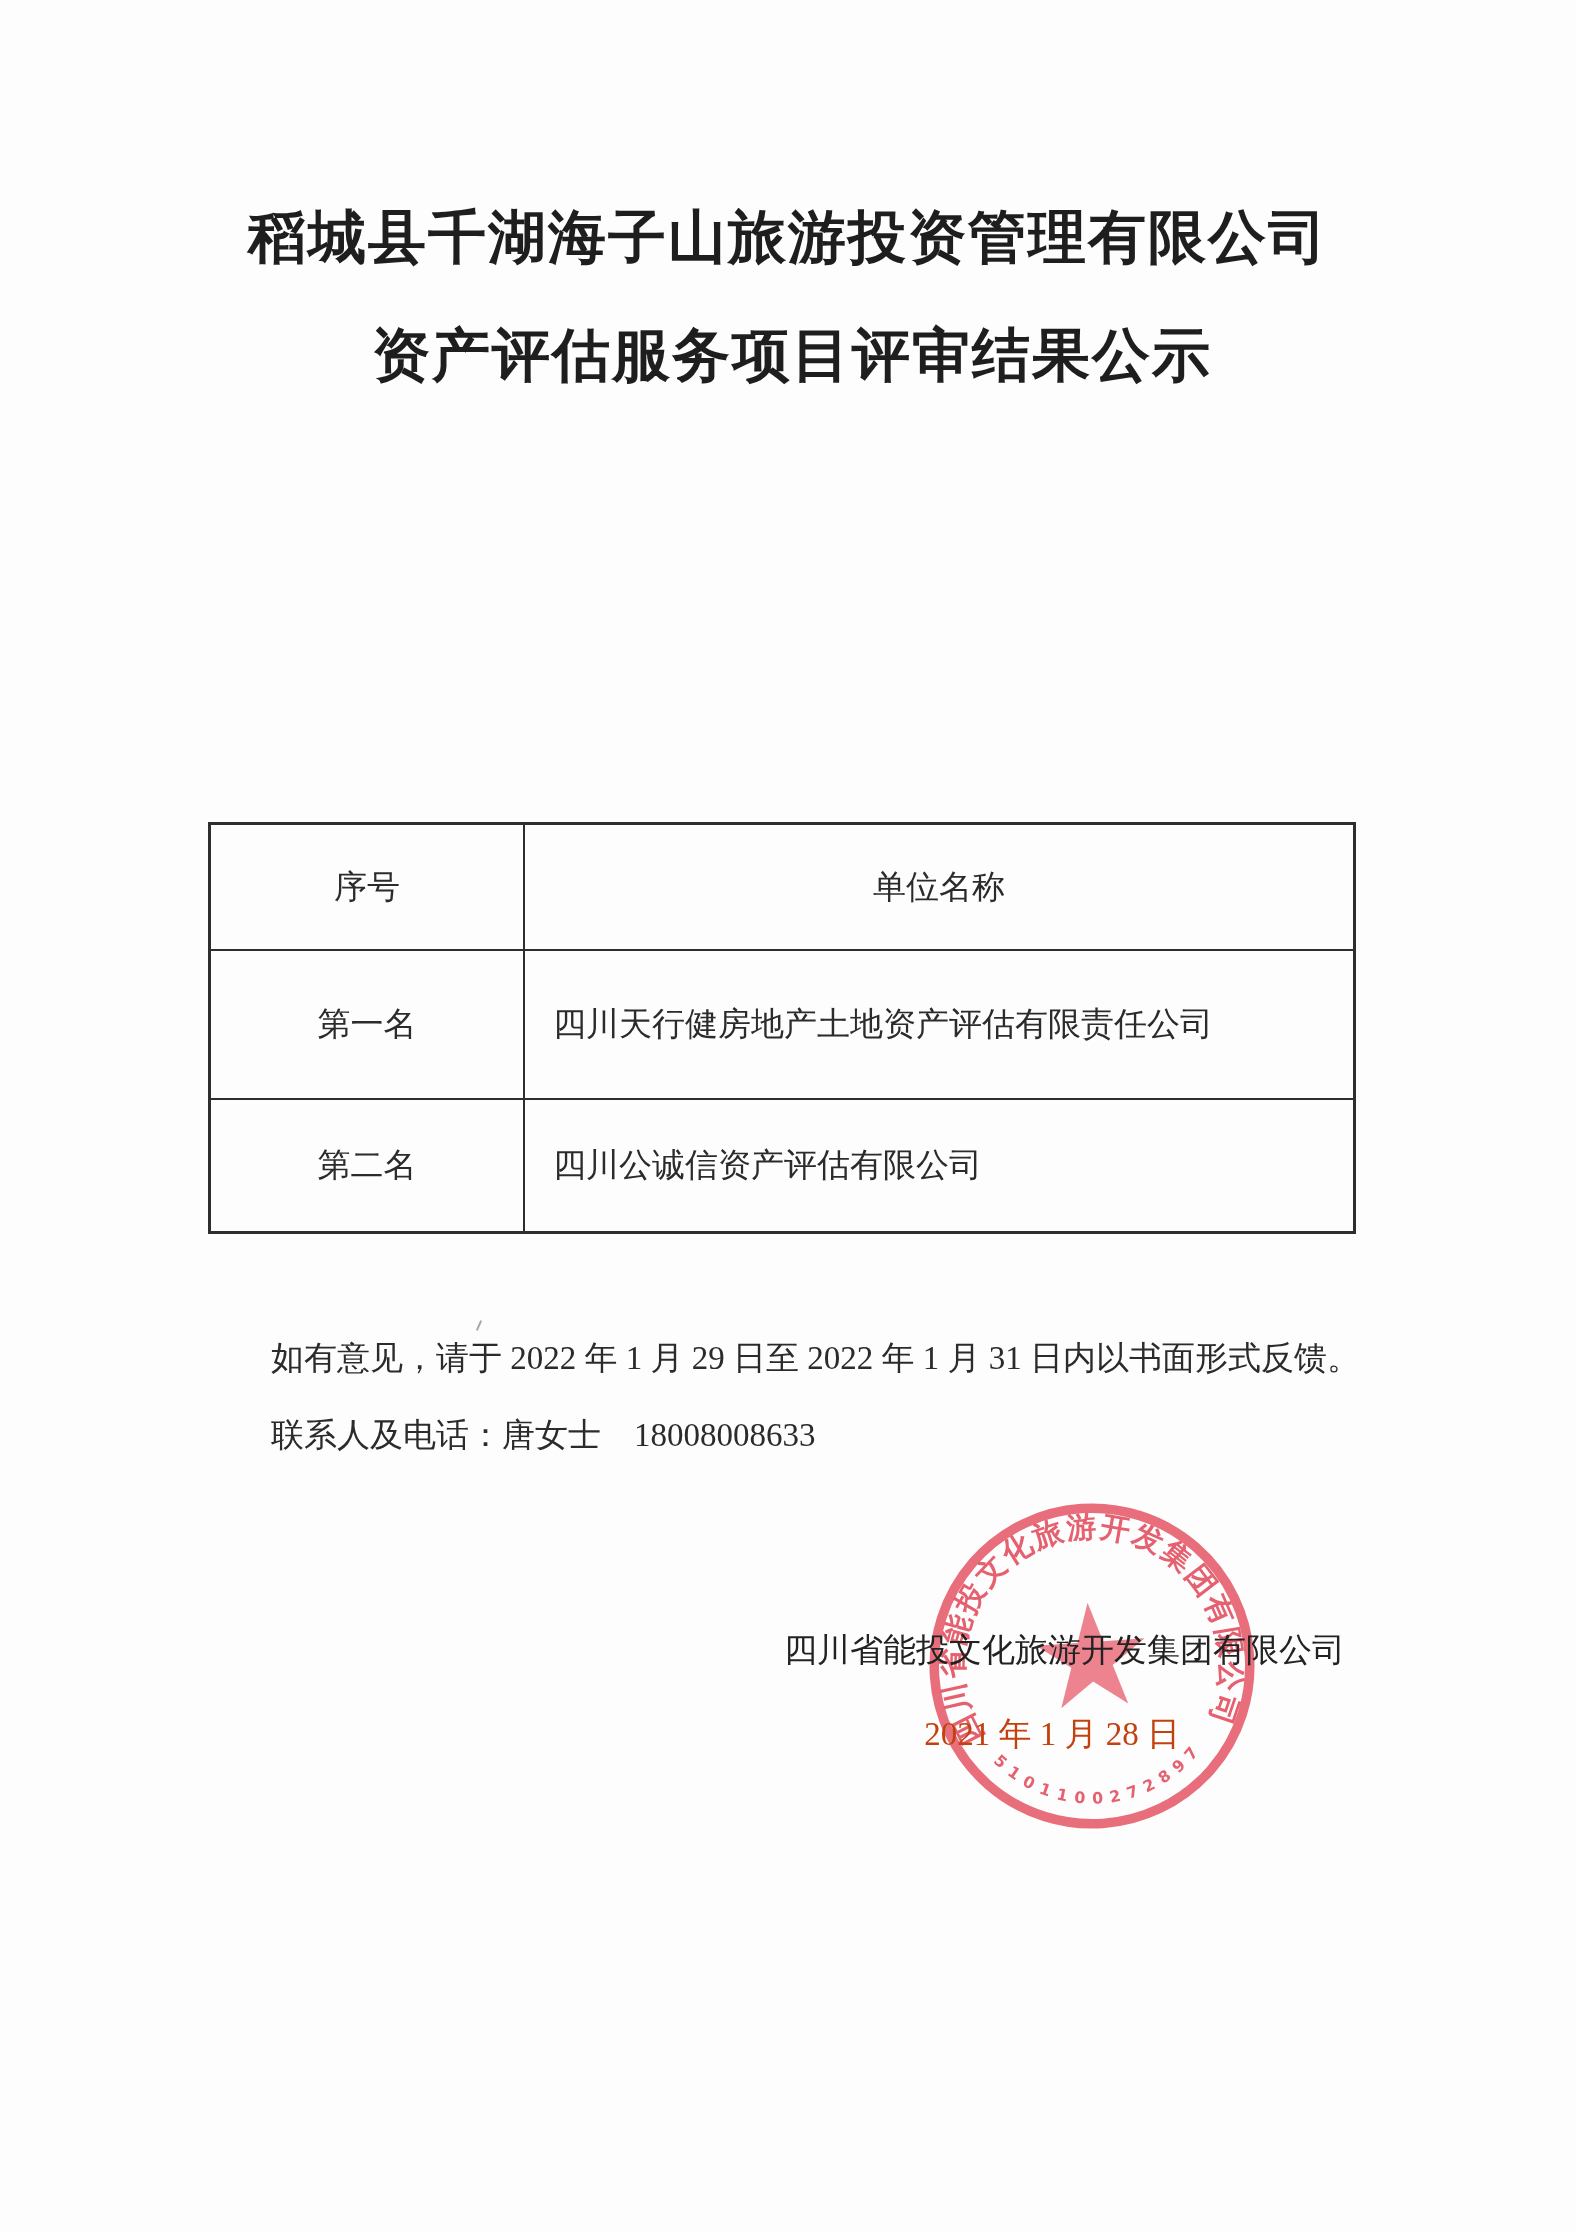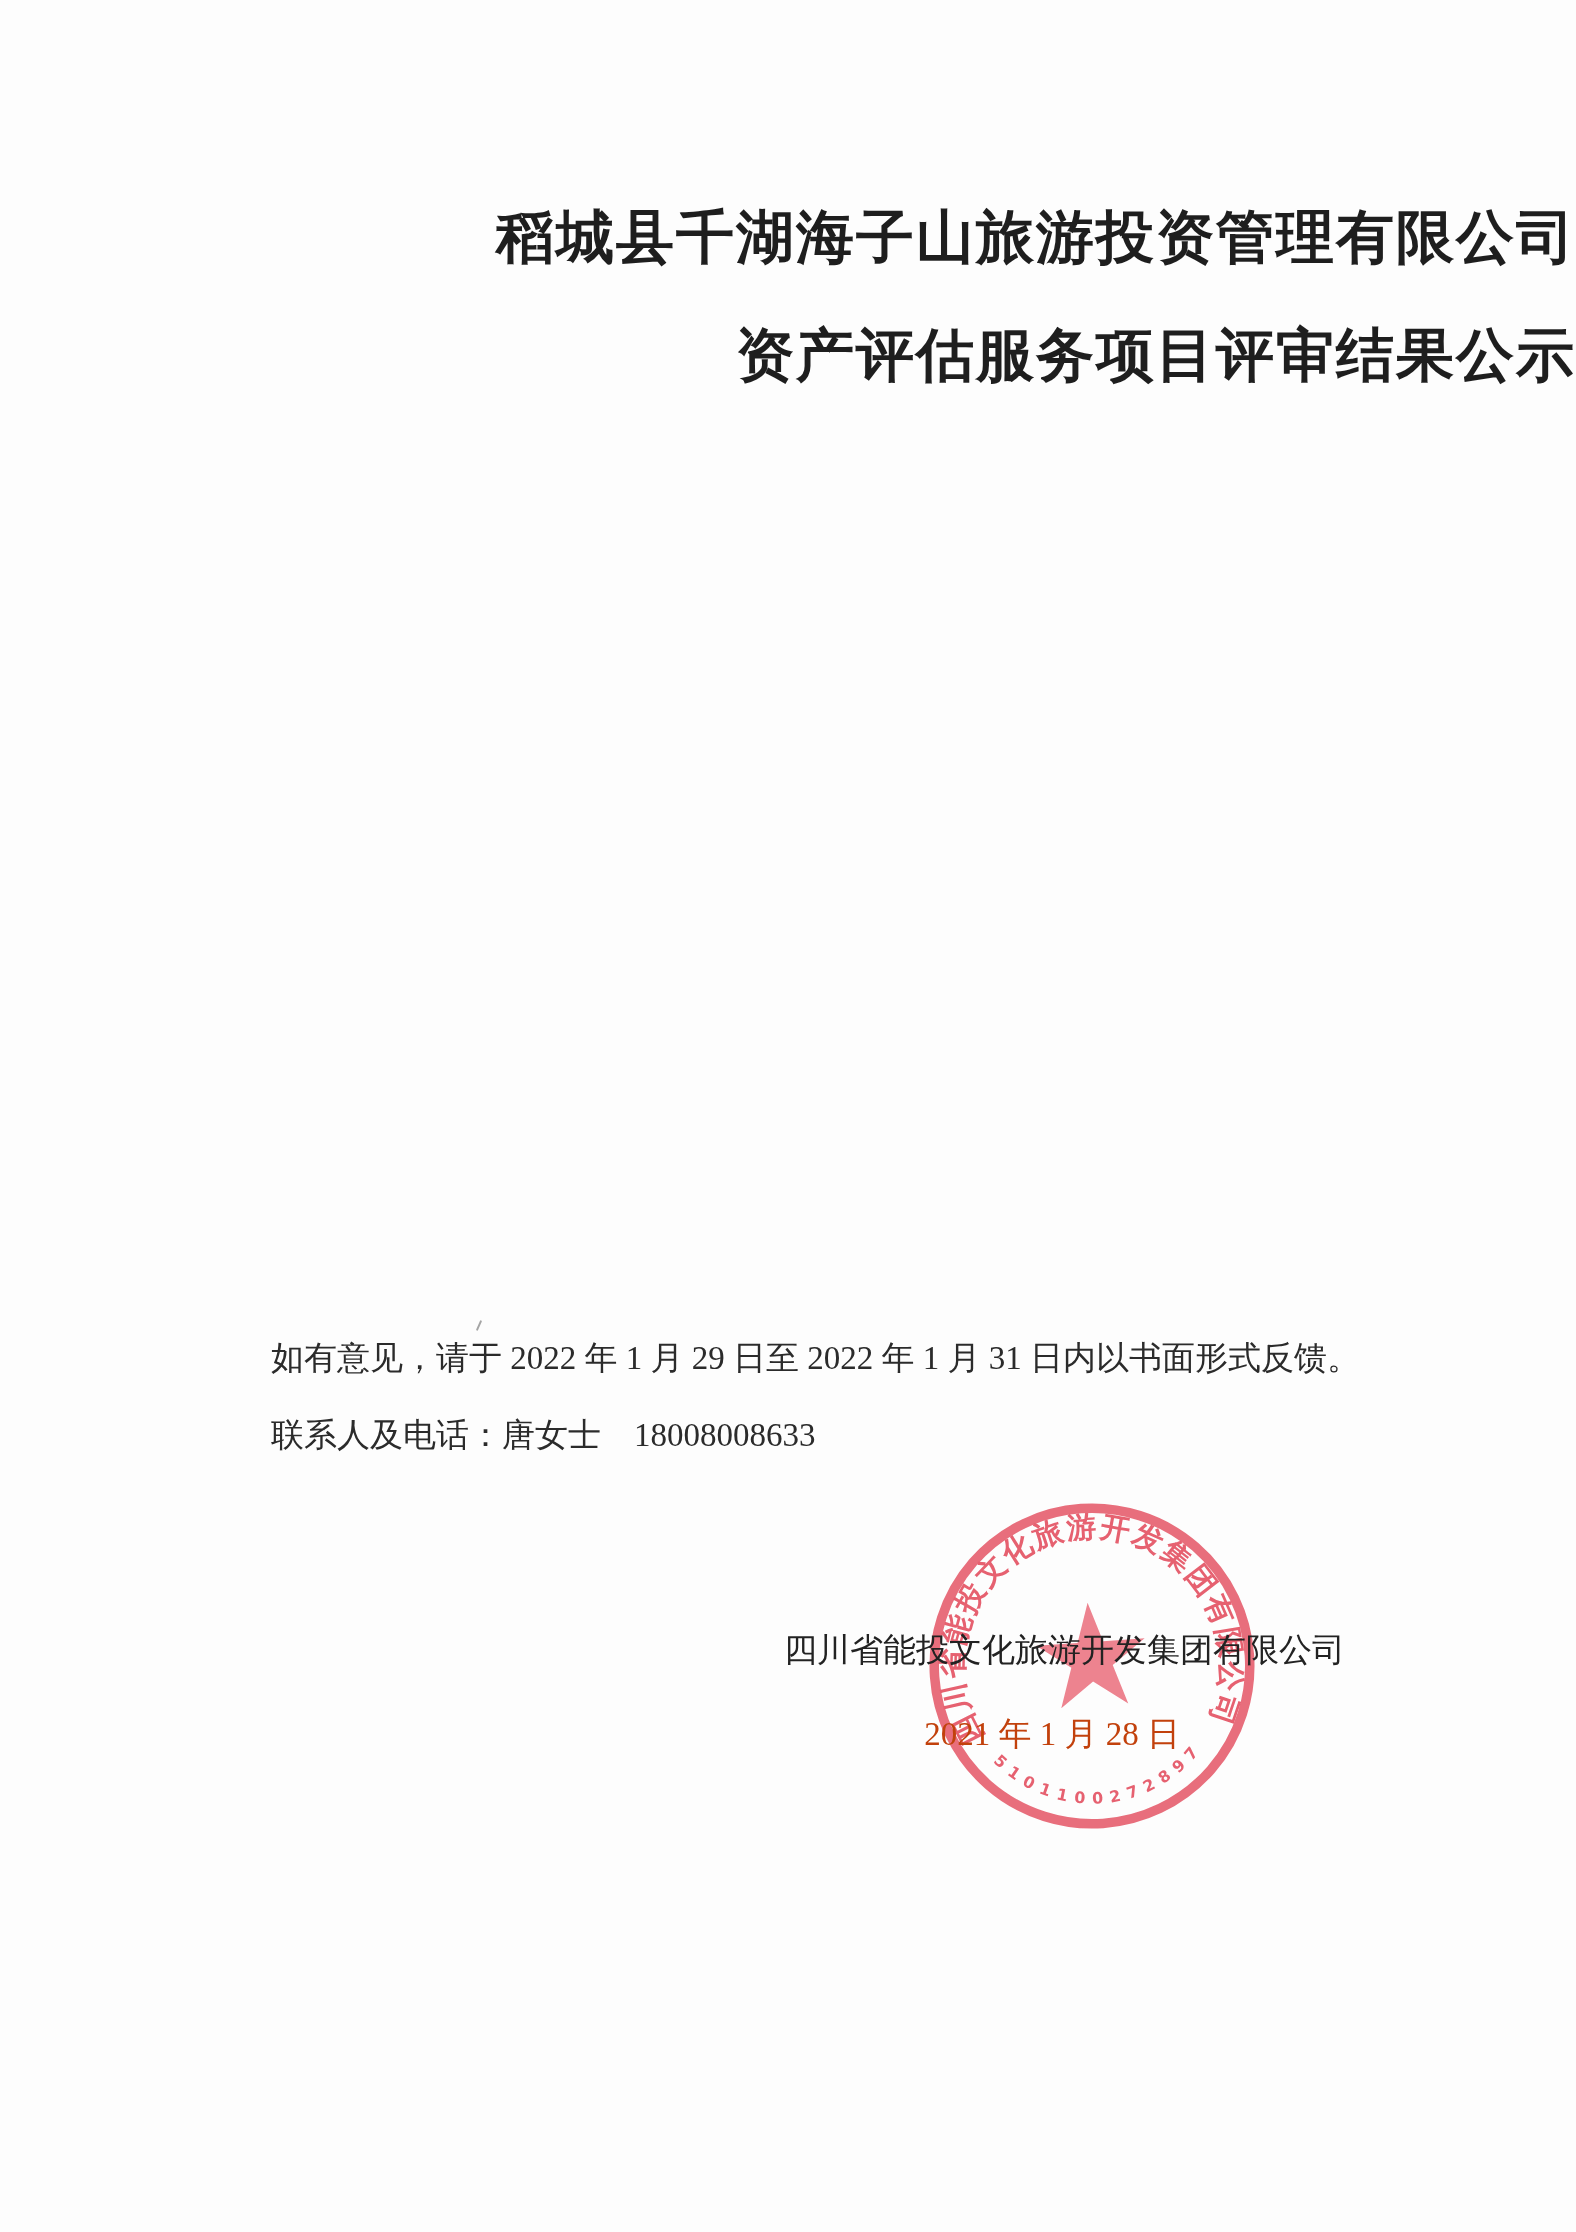--- a/index.html
+++ b/index.html
@@ -10,21 +10,21 @@
     height: 2232px;
     background: #fdfdfd;
     overflow: hidden;
     font-family: "Liberation Serif", "DejaVu Serif", serif;
     color: #2a2a2a;
   }
   .title-line {
     position: absolute;
     left: 0;
     width: 1576px;
-    text-align: right;
+    text-align: center;
     font-size: 58px;
     font-weight: bold;
     letter-spacing: 2px;
     color: #1e1e1e;
     line-height: 80px;
     white-space: nowrap;
   }
   .title-line.l1 { top: 198px; }
   .title-line.l2 { top: 316px; padding-left: 8px; }
   .body-par {
@@ -129,20 +129,30 @@
 </style>
 </head>
 <body>
 
 <div class="page">
 
   <div class="title-line l1">稻城县千湖海子山旅游投资管理有限公司</div>
   <div class="title-line l2">资产评估服务项目评审结果公示</div>
 
 
+  <div class="results-table">
+    <div class="cell">序号</div>
+    <div class="cell last-col">单位名称</div>
+
+    <div class="cell">第一名</div>
+    <div class="cell last-col company">四川天行健房地产土地资产评估有限责任公司</div>
+
+    <div class="cell last-row">第二名</div>
+    <div class="cell last-col last-row company">四川公诚信资产评估有限公司</div>
+  </div>
 
   <div class="stray-mark"></div>
 
   <div class="closing">
     <p>如有意见，请于 2022 年 1 月 29 日至 2022 年 1 月 31 日内以书面形式反馈。</p>
     <p>联系人及电话：唐女士　18008008633</p>
   </div>
 
   <div class="sig-company">四川省能投文化旅游开发集团有限公司</div>
   <div class="sig-date">2021 年 1 月 28 日</div>

